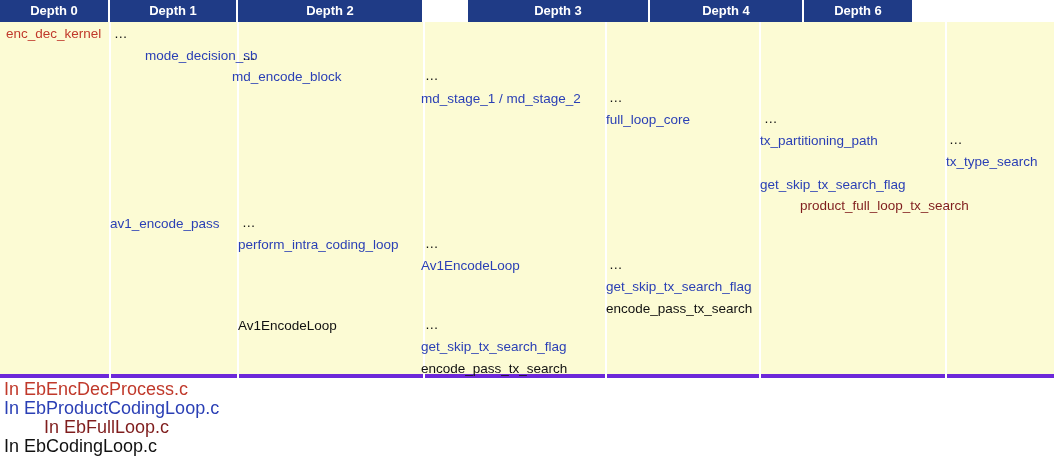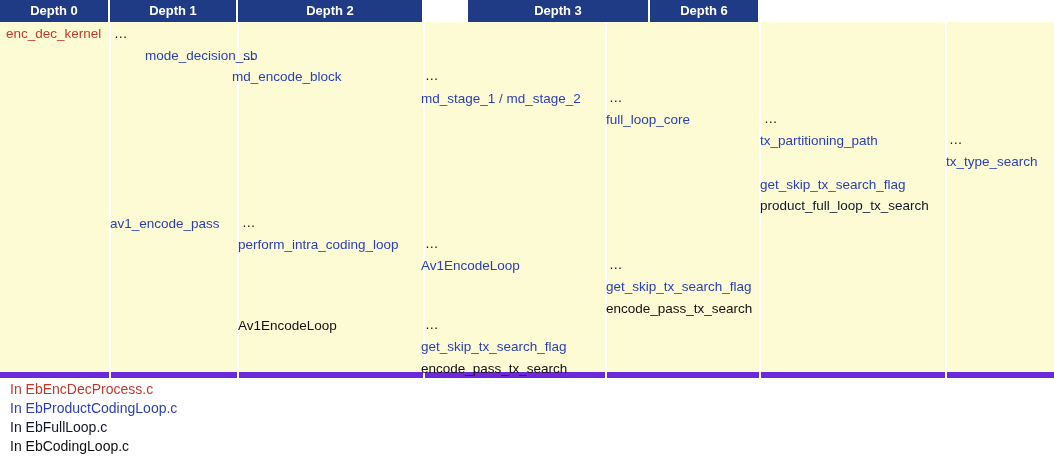--- a/index.html
+++ b/index.html
@@ -35,68 +35,68 @@
     box-sizing: border-box;
   }
   .hcell:last-child { border-right: none; }
 
   
   .body-area {
     position: relative;
     width: 1054px;
     height: 356px;
     background: #fcfbd4;
-    border-bottom: 6px solid #6d28d9;
+    border-bottom: 4px solid #6d28d9;
     box-sizing: border-box;
   }
   .colline {
     position: absolute;
     top: 0;
     width: 2px;
     height: 356px;
     background: #ffffff;
   }
   .node {
     position: absolute;
     font-size: 13.5px;
     white-space: nowrap;
   }
   .c-red   { color: #c0392b; }
   .c-blue  { color: #2a3fb5; }
-  .c-green { color: #0f172a; }
+  .c-green { color: #7f1d1d; padding-left: 40px; }
   .c-black { color: #111111; }
 
   
   .legend {
     position: absolute;
     left: 0;
     top: 378px;
     width: 1054px;
     height: 78px;
     background: #ffffff;
     padding: 2px 0 0 4px;
     box-sizing: border-box;
   }
   .legend-item {
-    font-size: 14px;
+    font-size: 18px;
     line-height: 19px;
     white-space: nowrap;
-    margin-left: 6px;
   }
 </style>
 </head>
 <body>
 
 <div id="wrap">
 
   <div class="header-row">
       <div class="hcell" style="width: 110px;">Depth 0</div>
       <div class="hcell" style="width: 128px;">Depth 1</div>
       <div class="hcell" style="width: 186px;">Depth 2</div>
       <div class="hcell" style="width: 182px; margin-left: 44px;">Depth 3</div>
+      <div class="hcell" style="width: 154px;">Depth 4</div>
       <div class="hcell" style="width: 108px;">Depth 6</div>
     </div>
 
   <div class="body-area">
       <div class="colline" style="left: 109px;"></div>
       <div class="colline" style="left: 237px;"></div>
       <div class="colline" style="left: 423px;"></div>
       <div class="colline" style="left: 605px;"></div>
       <div class="colline" style="left: 759px;"></div>
       <div class="colline" style="left: 945px;"></div>

